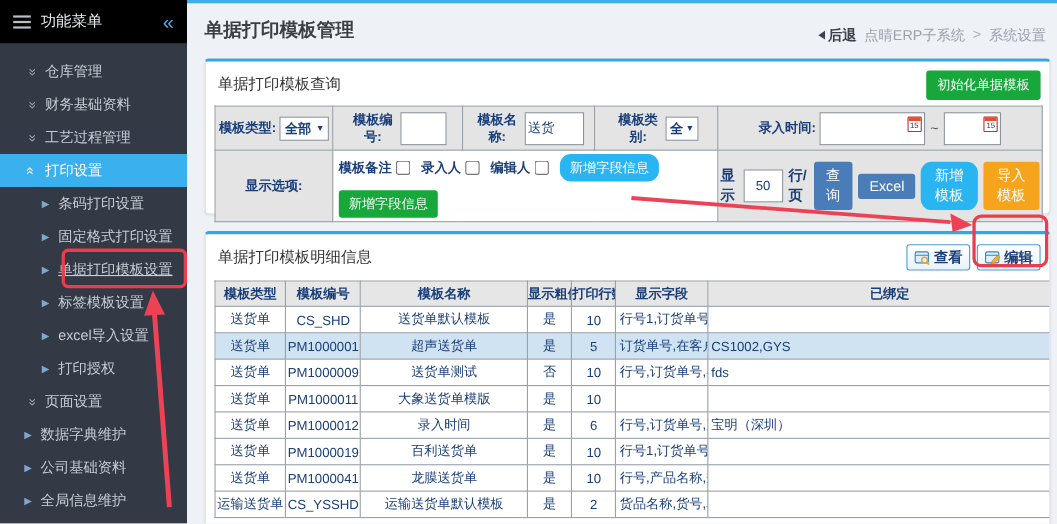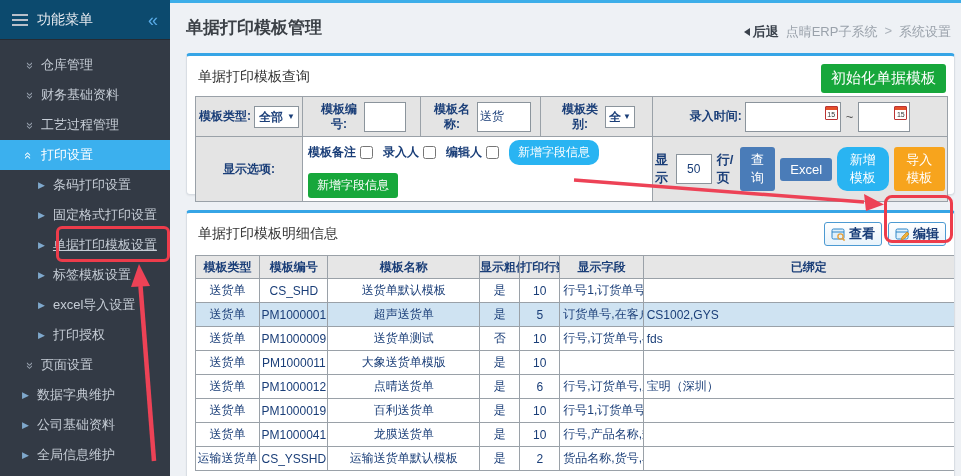--- a/index.html
+++ b/index.html
@@ -4,21 +4,21 @@
 <style>
   * { margin:0; padding:0; box-sizing:border-box; }
   html,body { width:961px; height:476px; overflow:hidden;
     font-family:"Liberation Sans","DejaVu Sans",sans-serif; }
   body { position:relative; background:#eef1f5; }
 
   
   .sidebar { position:absolute; left:0; top:0; width:170px; height:476px;
     background:#333a45; z-index:1; }
   .sb-header { height:40px; display:flex; align-items:center; padding:0 12px;
-    background:#0c4a6e; border-bottom:1px solid #262b33; }
+    background:#000000; border-bottom:1px solid #262b33; }
   .menu-icon { width:16px; height:12px; display:inline-block; margin-right:9px;
     border-top:2px solid #b9c0ca; border-bottom:2px solid #b9c0ca; position:relative; }
   .menu-icon::after { content:""; position:absolute; left:0; right:0; top:3px;
     border-top:2px solid #b9c0ca; }
   .sb-title { color:#e8ebf0; font-size:14px; flex:1; }
   .sb-collapse { color:#58aae6; font-size:18px; cursor:pointer; line-height:1; }
   .nav { padding-top:10px; }
   .nav-item { height:30px; display:flex; align-items:center; color:#c6cdd6;
     font-size:13px; cursor:pointer; }
   .nav-item .chev { display:inline-block; font-size:13px; color:#9aa3b0; width:13px;
@@ -53,21 +53,21 @@
   .panel.detail { top:207px; height:276px; overflow:hidden; }
   .panel-title { position:absolute; left:11px; top:12px; font-size:14px; color:#333; }
 
   .btn { border:none; border-radius:3px; color:#fff; font-size:12px;
     padding:4px 9px; cursor:pointer;
     font-family:"Liberation Sans","DejaVu Sans",sans-serif; }
   .btn.green { background:#17a73b; }
   .btn.cyan { background:#29b4f2;border-radius:10px; }
   .btn.steel { background:#4a7cb8; font-size:13px; padding:4px 10px; }
   .btn.orange { background:#f7a41d; font-size:13px; padding:4px 10px; }
-  .init-btn { position:absolute; right:8px; top:8px; font-size:15px; padding:5px 10px; }
+  .init-btn { position:absolute; right:8px; top:8px; font-size:12px; padding:5px 10px; }
 
   
   .qtable { position:absolute; left:8px; top:40px; width:753px;
     border-collapse:collapse; table-layout:fixed; }
   .qtable td { border:1px solid #9aa1a8; background:#e4e4e4; font-size:12px;
     color:#1a3e78; vertical-align:middle; }
   .qtable tr.r1 td { height:40px; }
   .qtable tr.r2 td { height:50px; }
   .cellflex { display:flex; align-items:center; justify-content:center; gap:3px;
     padding:2px; }
@@ -356,21 +356,21 @@
             <td>PM1000011</td>
             <td>大象送货单模版</td>
             <td>是</td>
             <td>10</td>
             <td class="lft"></td>
             <td class="lft"></td>
       </tr>
       <tr>
         <td>送货单</td>
             <td>PM1000012</td>
-            <td>点晴送货单</td>
+            <td>录入时间</td>
             <td>是</td>
             <td>6</td>
             <td class="lft">行号,订货单号,产品名</td>
             <td class="lft">宝明（深圳）</td>
       </tr>
       <tr>
         <td>送货单</td>
             <td>PM1000019</td>
             <td>百利送货单</td>
             <td>是</td>

